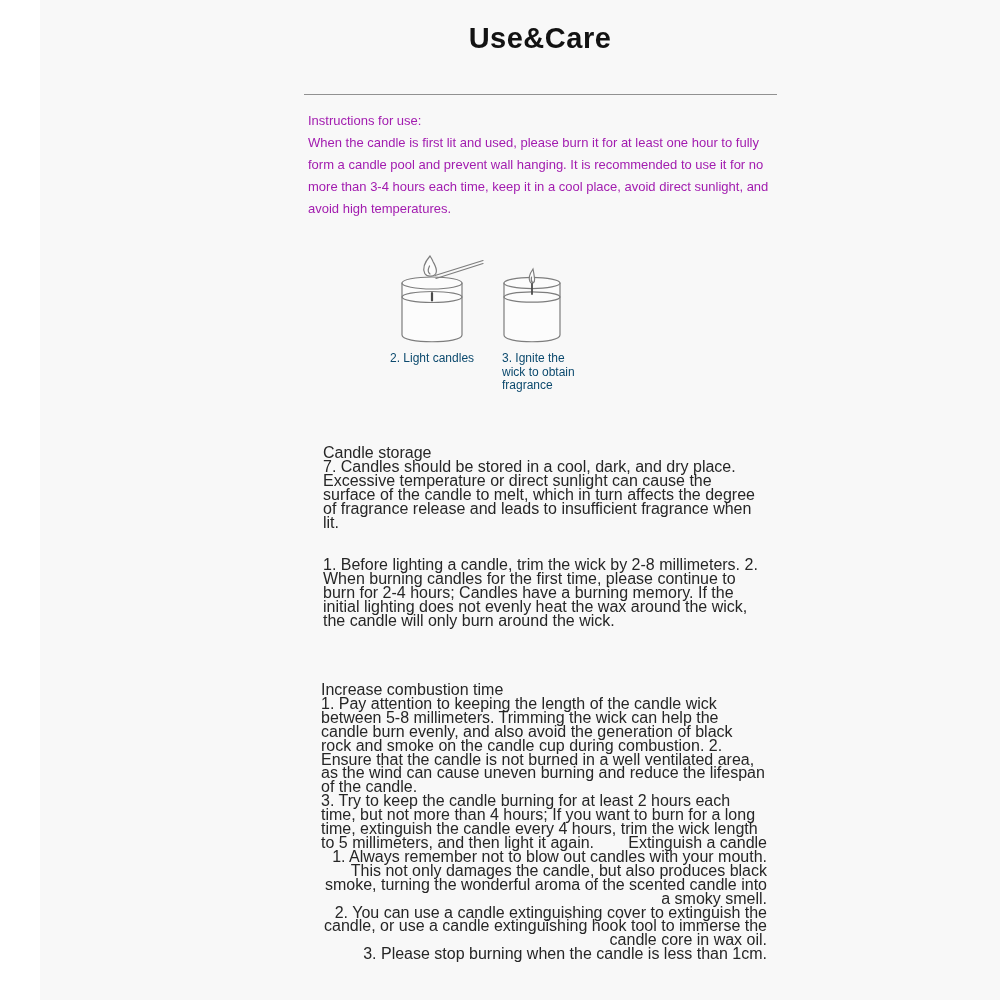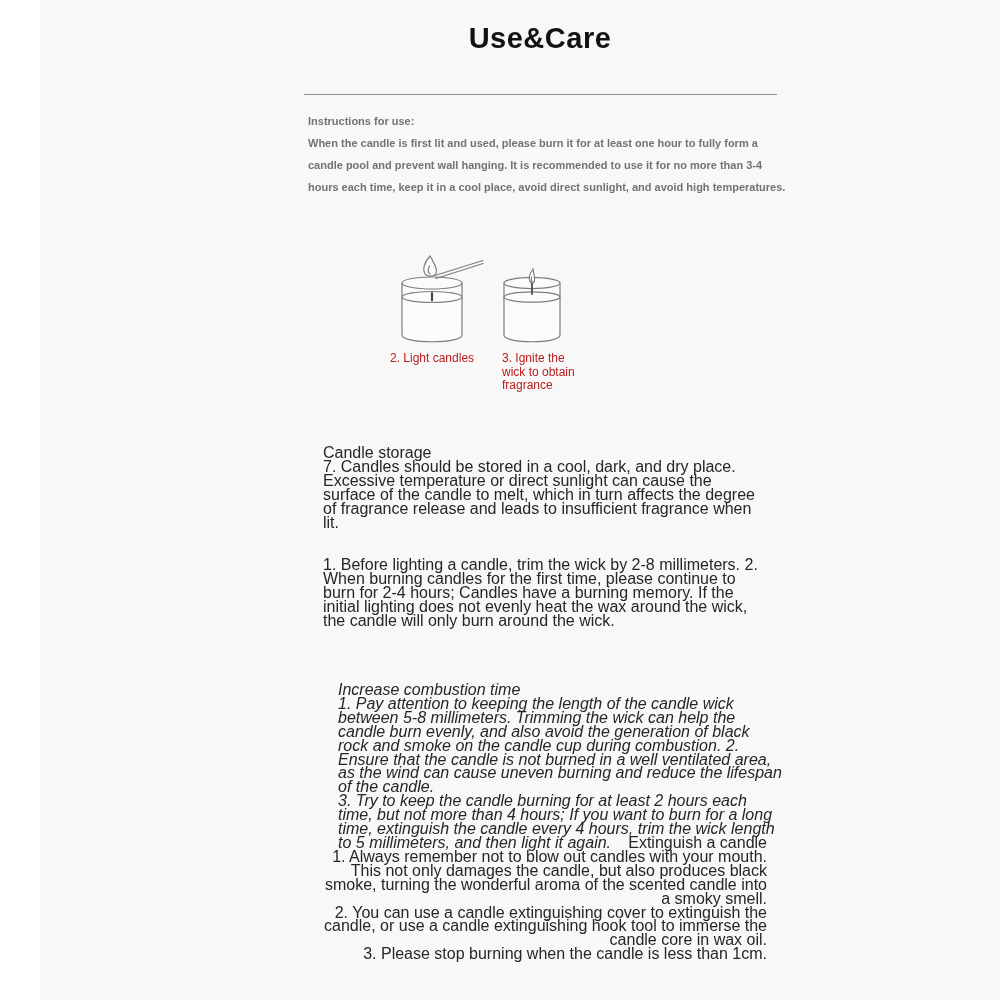--- a/index.html
+++ b/index.html
@@ -30,55 +30,54 @@
     left: 264px;
     width: 473px;
     height: 1px;
     background: #919191;
   }
   .intro {
     position: absolute;
     left: 268px;
     top: 110px;
     width: 480px;
-    font-size: 11px;
+    font-size: 13px;
     line-height: 22px;
-    color: #737373;
-    font-weight: bold;
+    color: #a21caf;
   }
   .steps-row {
     position: absolute;
     left: 350px;
     top: 253px;
     display: flex;
     align-items: flex-start;
   }
   .step { display: flex; flex-direction: column; }
   .step-1 { width: 100px; }
   .step-2 { width: 92px; justify-content: center; }
   .step-3 { width: 118px; }
   .step svg { display: block; }
   .step-caption {
     margin-top: 4px;
     font-size: 12px;
     line-height: 13.5px;
-    color: #b91c1c;
+    color: #0c4a6e;
   }
   .step-2 .step-caption { padding-left: 12px; }
   .step-3 .step-caption { padding-left: 10px; }
   .care-section {
     position: absolute;
     font-size: 16px;
     line-height: 13.9px;
     color: #262626;
   }
   .care-section .section-body { white-space: pre-line; }
   .sec-0 { left: 283px; top: 446px; width: 436px; }
   .sec-1 { left: 283px; top: 558px; width: 436px; }
-  .sec-2 { left: 298px; top: 683px; width: 444px; font-style: italic; }
+  .sec-2 { left: 281px; top: 683px; width: 444px; }
   .sec-3 { left: 283px; top: 836px; width: 444px; text-align: right; }
 </style>
 </head>
 <body>
 
 <div class="page">
 
   <div class="page-title">Use&amp;Care</div>
 
   <div class="title-divider"></div>

